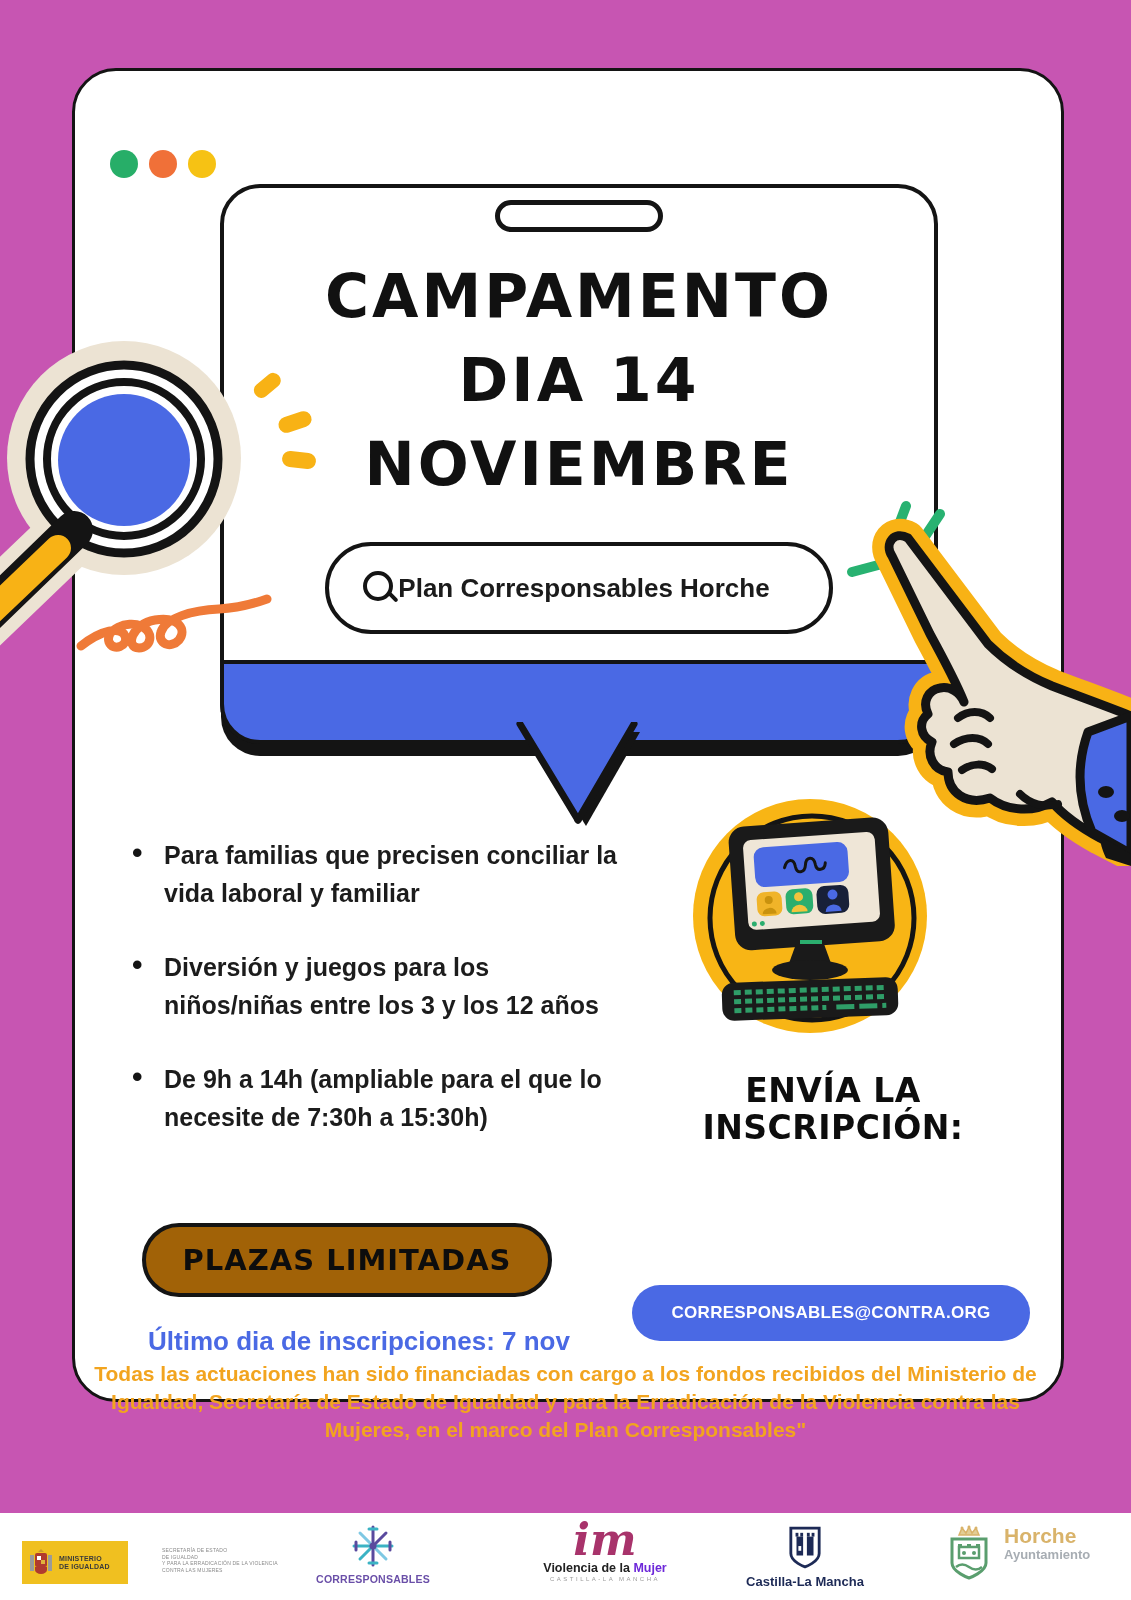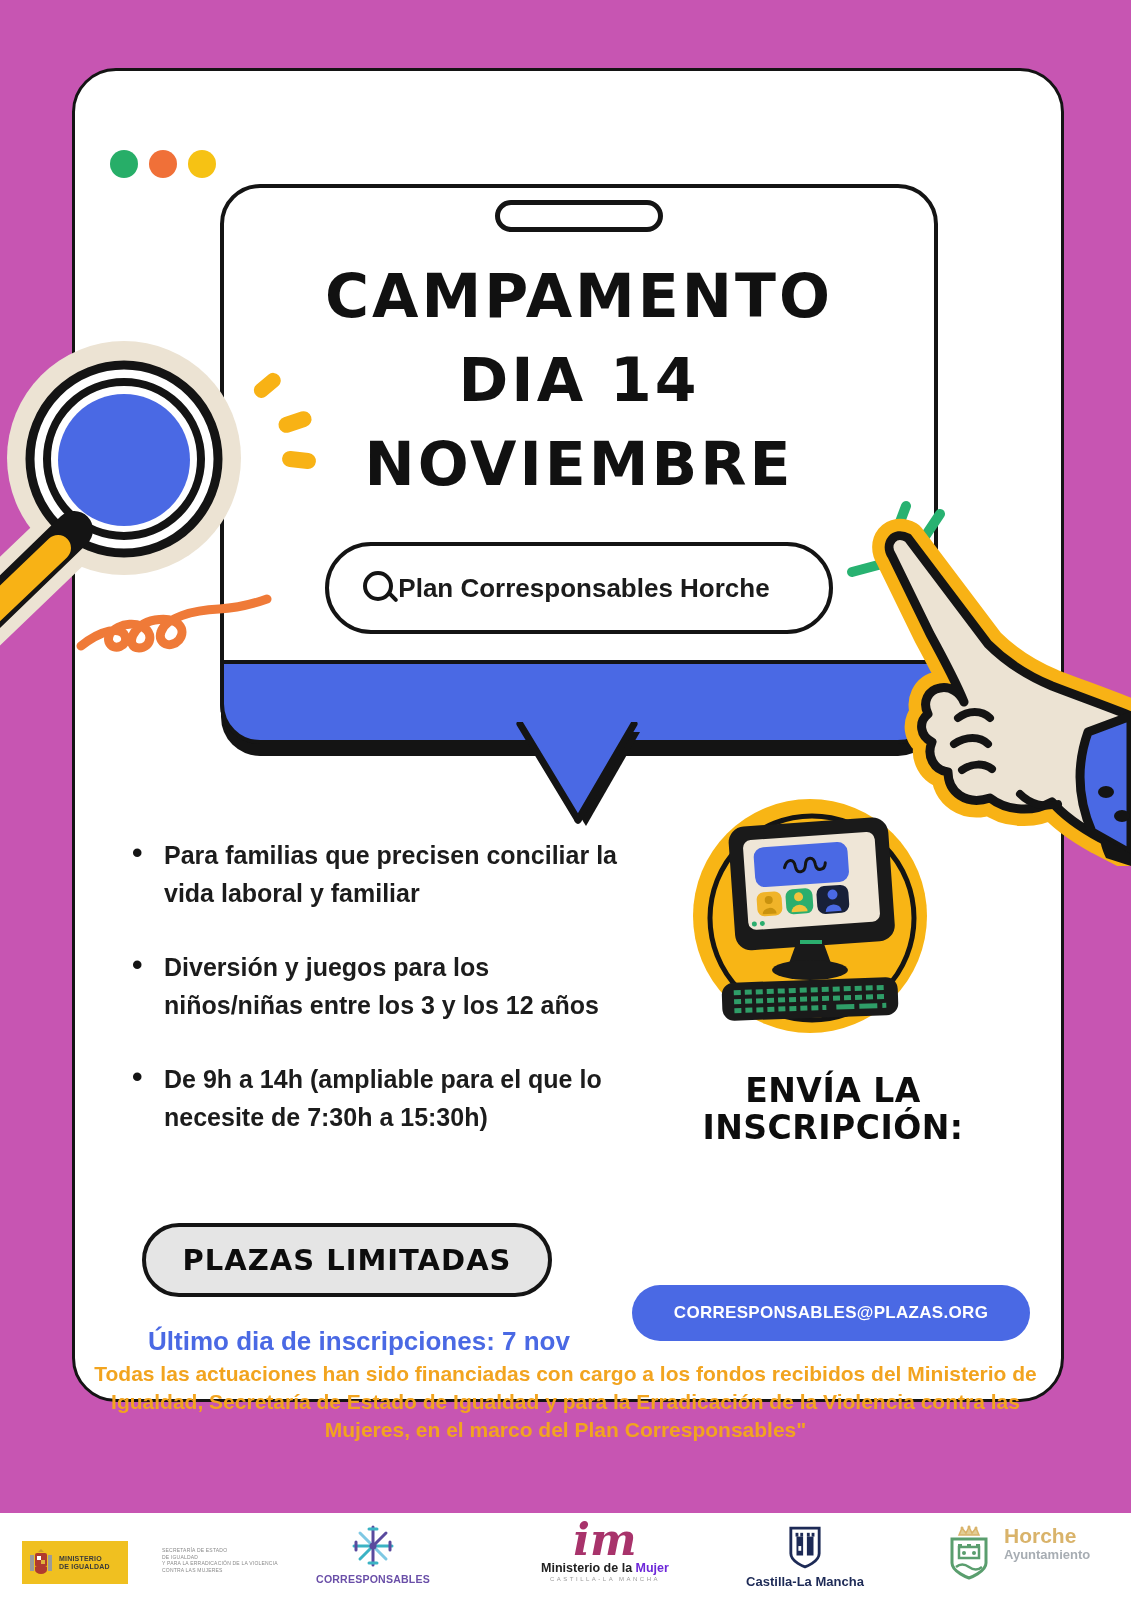--- a/index.html
+++ b/index.html
@@ -38,21 +38,21 @@
   .bullets li::before{content:"•";position:absolute;left:4px;top:-2px;font-size:30px;color:#141414;}
 
   
   .envia{position:absolute;left:668px;top:1072px;width:330px;text-align:center;z-index:2;
     font-family:"DejaVu Sans",sans-serif;font-weight:800;font-size:33px;line-height:37px;letter-spacing:0.5px;color:#0d0d0d;}
   .pill{position:absolute;background:#4a69e4;border-radius:30px;color:#fff;text-align:center;z-index:2;
     font-weight:800;display:flex;align-items:center;justify-content:center;}
   .pill.phone{left:643px;top:1205px;width:374px;height:57px;font-size:24px;letter-spacing:0.5px;}
   .pill.email{left:632px;top:1285px;width:398px;height:56px;font-size:17px;letter-spacing:0.3px;}
 
-  .plazas-pill{position:absolute;left:142px;top:1223px;width:402px;height:66px;background:#e5e5e5;
+  .plazas-pill{position:absolute;left:142px;top:1223px;width:402px;height:66px;background:#a16207;
     border:4px solid #141414;border-radius:40px;z-index:2;display:flex;align-items:center;justify-content:center;
     font-family:"DejaVu Sans",sans-serif;font-weight:800;font-size:29px;letter-spacing:1px;color:#0d0d0d;}
   .deadline{position:absolute;left:134px;top:1326px;width:450px;text-align:center;z-index:2;
     font-size:26px;font-weight:700;color:#4a69e4;}
 
   
   .footer-note{position:absolute;left:75px;top:1360px;width:981px;text-align:center;z-index:1;
     font-size:21px;line-height:28px;font-weight:700;color:#f2a41f;}
 
   
@@ -147,21 +147,21 @@
       <rect x="36" y="188" width="176" height="38" rx="12" fill="#1a1a1a"></rect>
       <line x1="48" y1="198" x2="202" y2="198" stroke="#2f9e68" stroke-width="5" stroke-dasharray="7 4"></line>
       <line x1="48" y1="207" x2="202" y2="207" stroke="#2f9e68" stroke-width="5" stroke-dasharray="7 4"></line>
       <line x1="48" y1="216" x2="140" y2="216" stroke="#2f9e68" stroke-width="5" stroke-dasharray="7 4"></line>
       <line x1="150" y1="216" x2="200" y2="216" stroke="#2f9e68" stroke-width="5" stroke-dasharray="18 5"></line>
     </g>
   </svg>
 
   <div class="envia">ENVÍA LA INSCRIPCIÓN:</div>
   <div class="pill email">
-    <span>CORRESPONSABLES@PLAZAS.ORG</span>
+    <span>CORRESPONSABLES@CONTRA.ORG</span>
   </div>
 
   <div class="plazas-pill">
     <span>PLAZAS LIMITADAS</span>
   </div>
   <div class="deadline">Último dia de inscripciones: 7 nov</div>
 
   <div class="footer-note">Todas las actuaciones han sido financiadas con cargo a los fondos recibidos del Ministerio de Igualdad, Secretaría de Estado de Igualdad y para la Erradicación de la Violencia contra las Mujeres, en el marco del Plan Corresponsables"</div>
 
   <svg class="deco" style="left:0;top:328px;" width="318" height="344" viewBox="0 0 318 344">
@@ -248,21 +248,21 @@
           <line x1="40" y1="19" x2="40" y2="27" stroke="#5a4a9e"></line>
         </g>
         <circle cx="23" cy="23" r="3.5" fill="#5a4a9e"></circle>
       </svg>
       <div class="corr-label">CORRESPONSABLES</div>
     </div>
 
     <div class="logo inst" style="left:520px;top:6px;">
       <div class="inst-monogram">im</div>
       <div class="inst-name">
-        <span>Ministerio de la </span><span class="accent">Mujer</span>
+        <span>Violencia de la </span><span class="accent">Mujer</span>
       </div>
       <div class="inst-sub">CASTILLA-LA MANCHA</div>
     </div>
 
     <div class="logo clm" style="left:740px;top:12px;">
       <svg width="34" height="44" viewBox="0 0 36 46">
         <path d="M3,3 H33 V30 C33,39 18,44 18,44 C18,44 3,39 3,30 Z" fill="#fff" stroke="#1d2a56" stroke-width="3"></path>
         <rect x="9" y="12" width="7" height="20" fill="#1d2a56"></rect>
         <rect x="20" y="12" width="7" height="20" fill="#1d2a56"></rect>
         <rect x="8" y="8" width="3" height="4" fill="#1d2a56"></rect>

